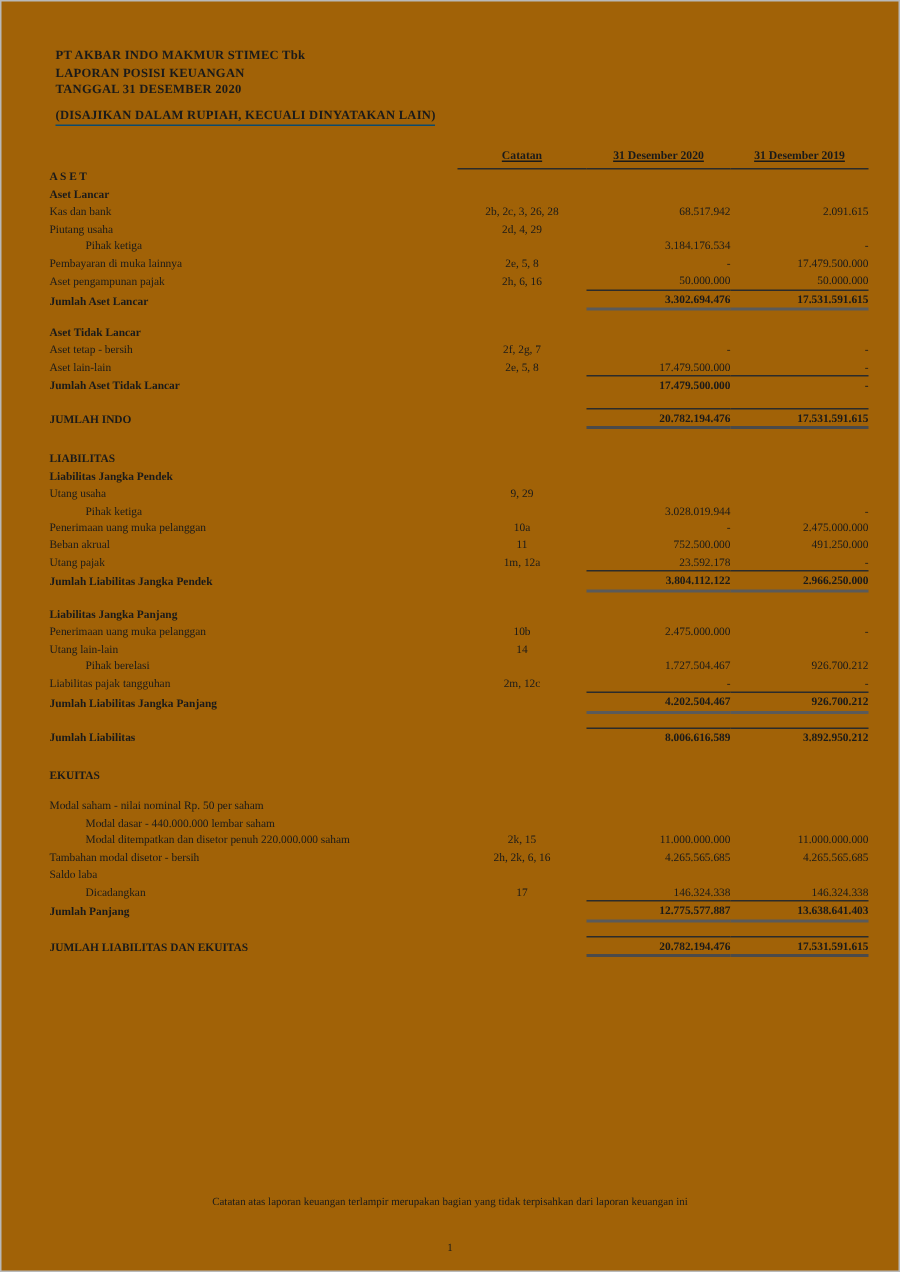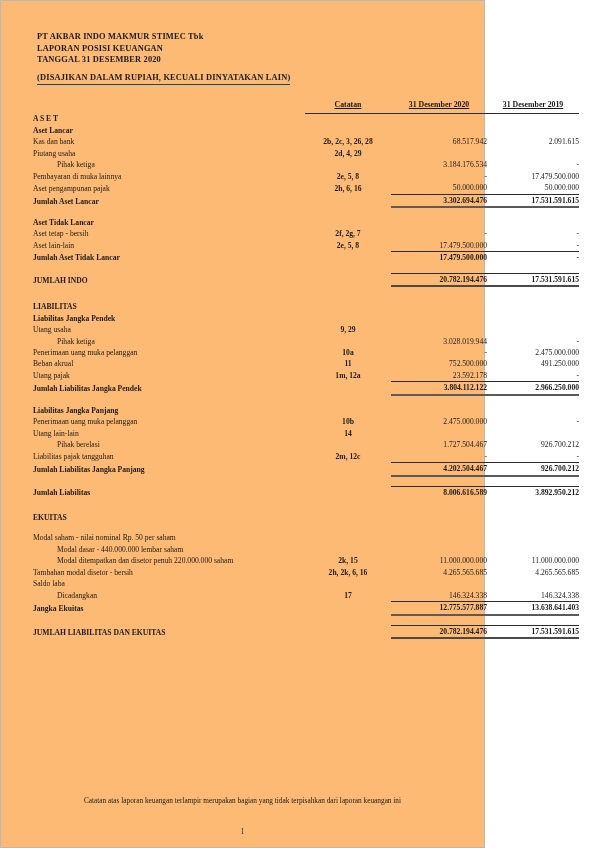--- a/index.html
+++ b/index.html
@@ -5,24 +5,24 @@
 <style>
   html,body{margin:0;padding:0;background:#ffffff;}
   body{
     width:600px;height:848px;
     font-family:"Liberation Serif","DejaVu Serif",serif;
     color:#1a1a1a;
     -webkit-font-smoothing:none;
   }
   #page{
     position:relative;
-    width:485px;height:848px;
+    width:600px;height:848px;
     box-sizing:border-box;
     border:1px solid #b9b9b9;
-    background:#fdba74;
+    background:#a16207;
     padding:30px 22px 0 32px;
   }
 
   
   .titleblock{margin:0 0 0 4px;}
   .titleblock .tline{
     font-weight:bold;
     font-size:8.4px;
     letter-spacing:.18px;
     line-height:11.6px;
@@ -47,21 +47,21 @@
     line-height:11.45px;
     vertical-align:bottom;
     white-space:nowrap;
   }
   col.c-label{width:272px;}
   col.c-note {width:86px;}
   col.c-y1   {width:96px;}
   col.c-y2   {width:92px;}
 
   td.label{text-align:left;}
-  td.note {text-align:center;font-size:7.4px;font-weight:bold;}
+  td.note {text-align:center;font-size:7.4px;}
   td.num  {text-align:right;padding-right:4px;}
 
   
   tr.headrow td{
     font-weight:bold;
     font-size:7.8px;
     padding-bottom:2.5px;
     text-align:center;
   }
   tr.headrow td.hu{border-bottom:1px solid #2b2b2b;text-decoration:underline;}
@@ -384,21 +384,21 @@
           <td class="num"></td>
           <td class="num"></td>
         </tr>
         <tr>
           <td class="label ind2">Dicadangkan</td>
           <td class="note">17</td>
           <td class="num">146.324.338</td>
           <td class="num">146.324.338</td>
         </tr>
         <tr class="total">
-          <td class="label b">Jangka Ekuitas</td>
+          <td class="label b">Jumlah Panjang</td>
           <td class="note"></td>
           <td class="num">12.775.577.887</td>
           <td class="num">13.638.641.403</td>
         </tr>
         <tr class="sp">
           <td></td>
           <td></td>
           <td></td>
           <td></td>
         </tr>

